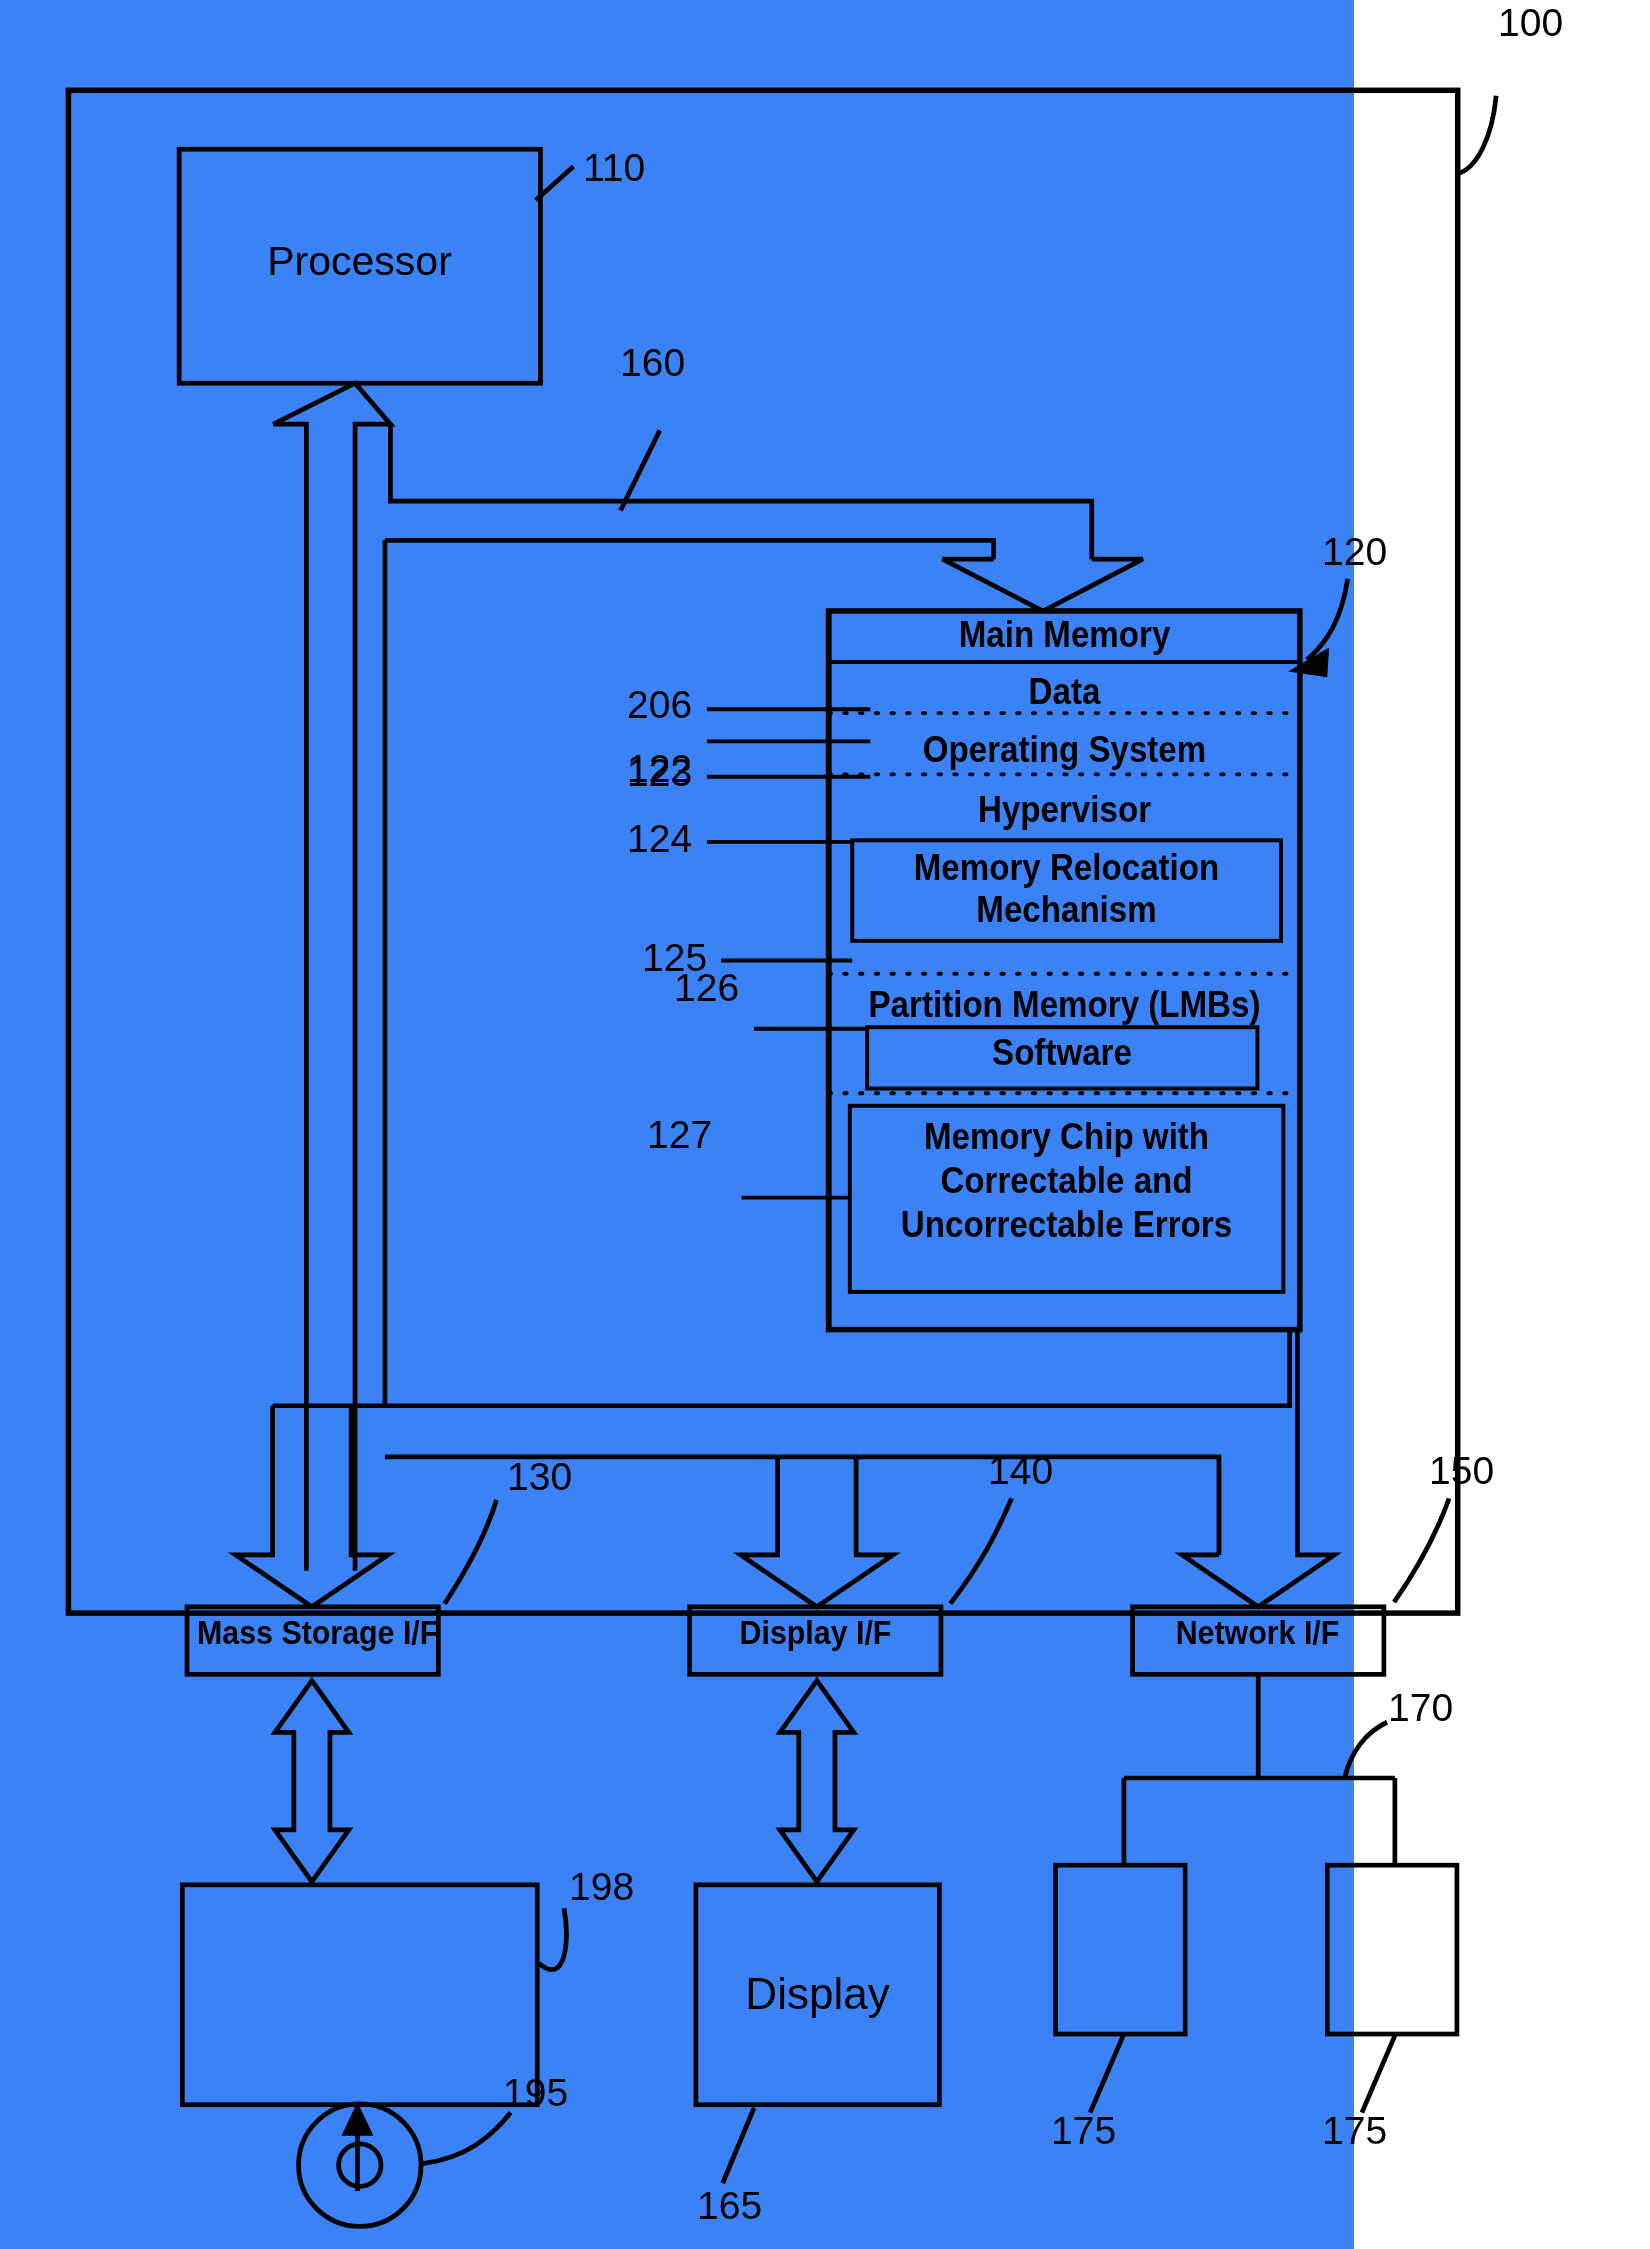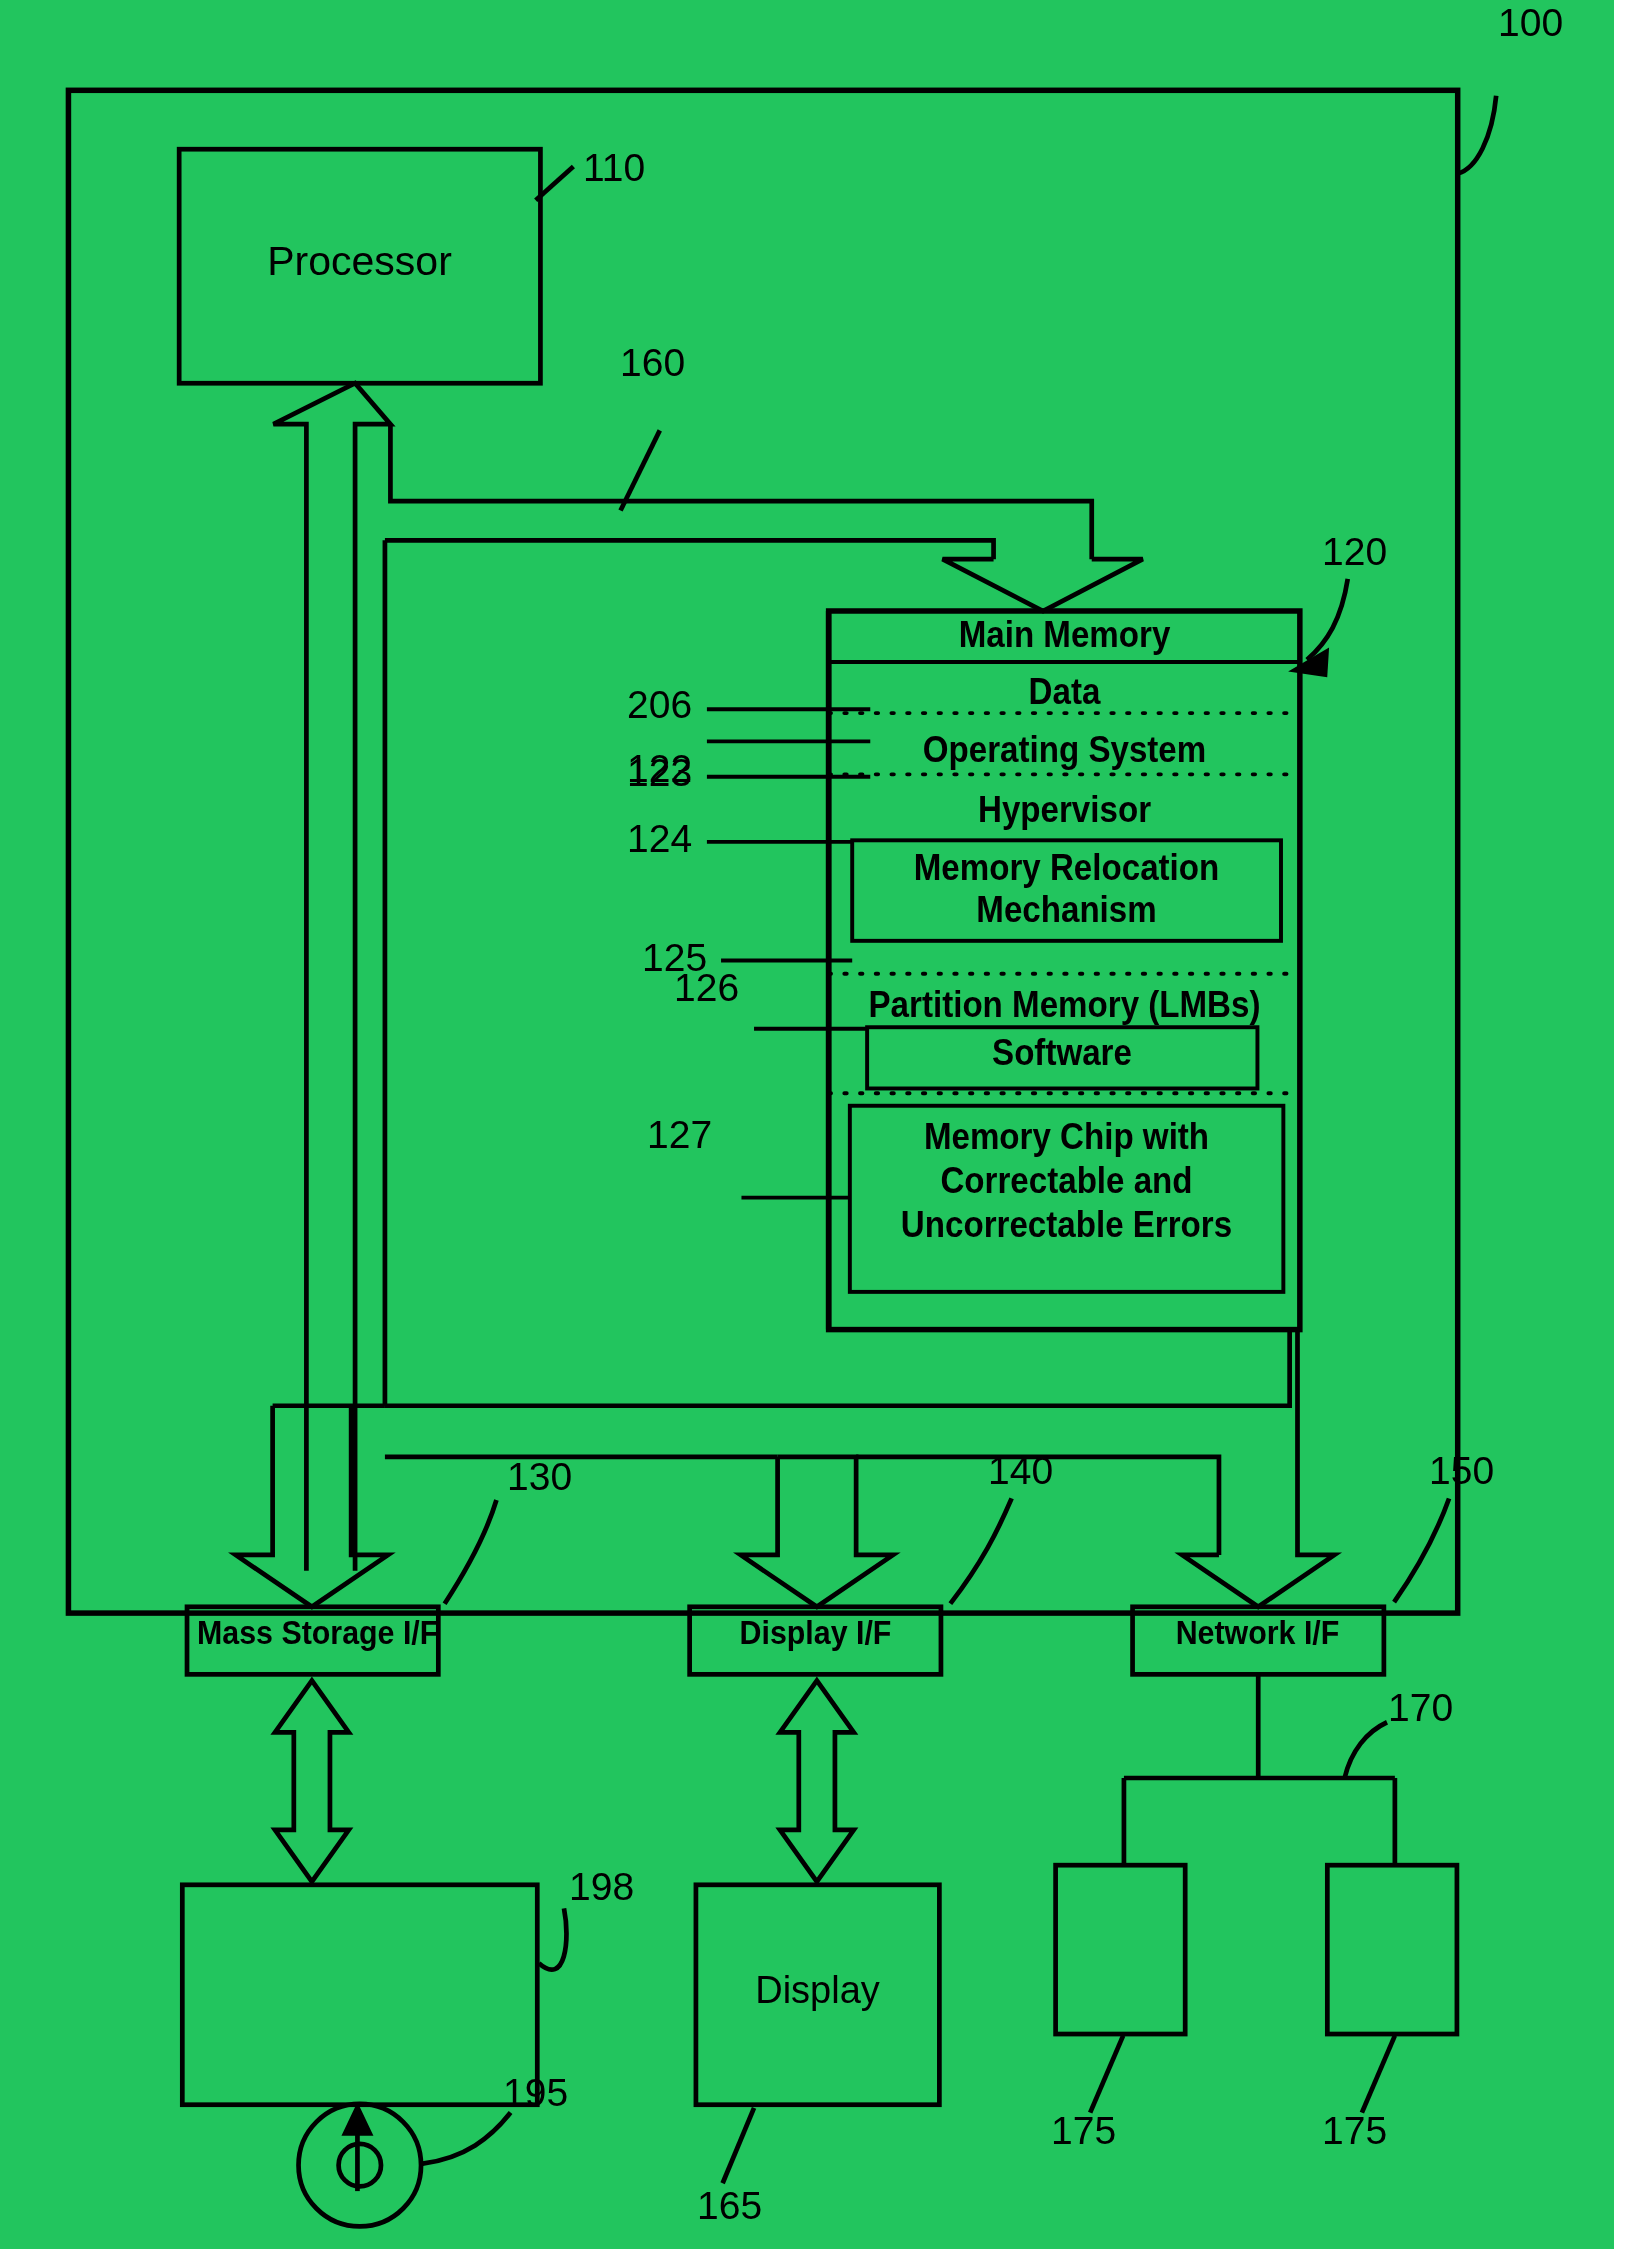--- a/index.html
+++ b/index.html
@@ -2,23 +2,23 @@
 <html style="font-size:12.6px"><head>
 <meta charset="utf-8">
 <style>
   html, body {
     margin: 0;
     padding: 0;
     background: #ffffff;
   }
   #fig {
     position: relative;
-    width: 1614px;
+    width: 1354px;
     height: 2250px;
-    background: #22c55e;
+    background: #3b82f6;
     font-family: "Liberation Sans", sans-serif;
   }
   svg.layer {
     position: absolute;
     left: 0; top: 0;
     width: 1651px;
     height: 2250px;
   }
   .lbl {
     position: absolute;
@@ -196,21 +196,21 @@
   <div class="lbl blk-bold" style="left:187px; top:1616px; width:251px; font-size:33px;">Mass Storage I/F</div>
   <div class="lbl blk-bold" style="left:690px; top:1616px; width:251px; font-size:33px;">Display I/F</div>
   <div class="lbl blk-bold" style="left:1132px; top:1616px; width:251px; font-size:33px;">Network I/F</div>
 
   <div class="lbl ref" style="left:507px; top:1457px;">130</div>
   <div class="lbl ref" style="left:988px; top:1451px;">140</div>
   <div class="lbl ref" style="left:1429px; top:1451px;">150</div>
 
   <div class="lbl ref" style="left:569px; top:1867px;">198</div>
 
-  <div class="lbl blk-plain" style="left:696px; top:1971px; width:243px; font-size:38px;">Display</div>
+  <div class="lbl blk-plain" style="left:696px; top:1971px; width:243px; font-size:44px;">Display</div>
   <div class="lbl ref" style="left:697px; top:2186px;">165</div>
 
   <div class="lbl ref" style="left:1388px; top:1688px;">170</div>
 
   <div class="lbl ref" style="left:1051px; top:2111px;">175</div>
   <div class="lbl ref" style="left:1322px; top:2111px;">175</div>
 
   <div class="lbl ref" style="left:503px; top:2073px;">195</div>
 
 </div>

